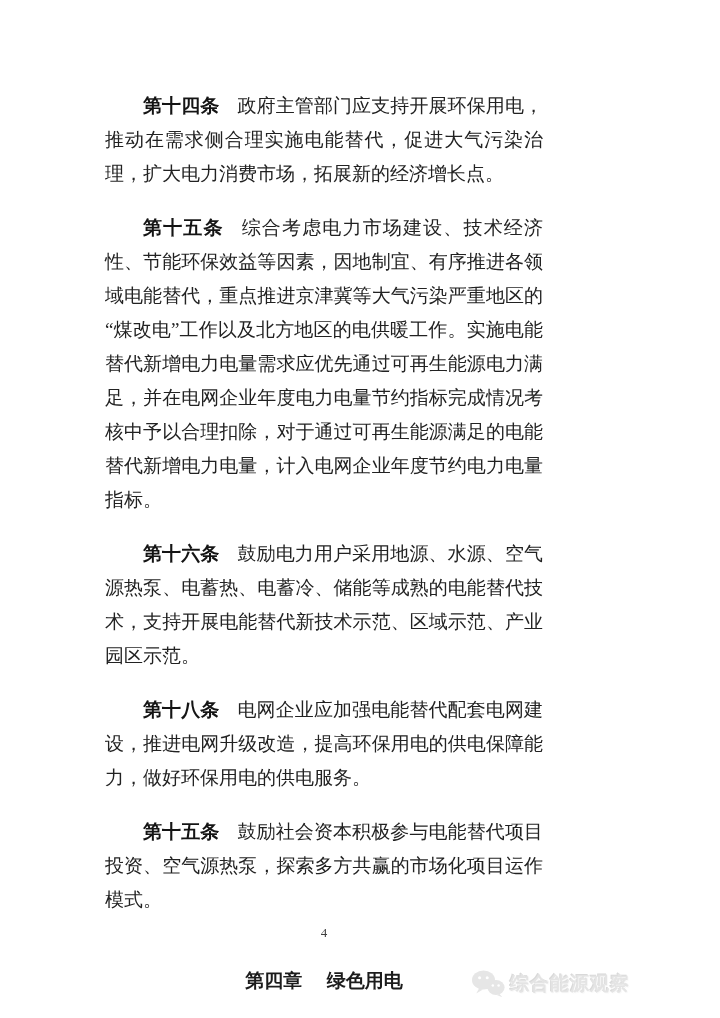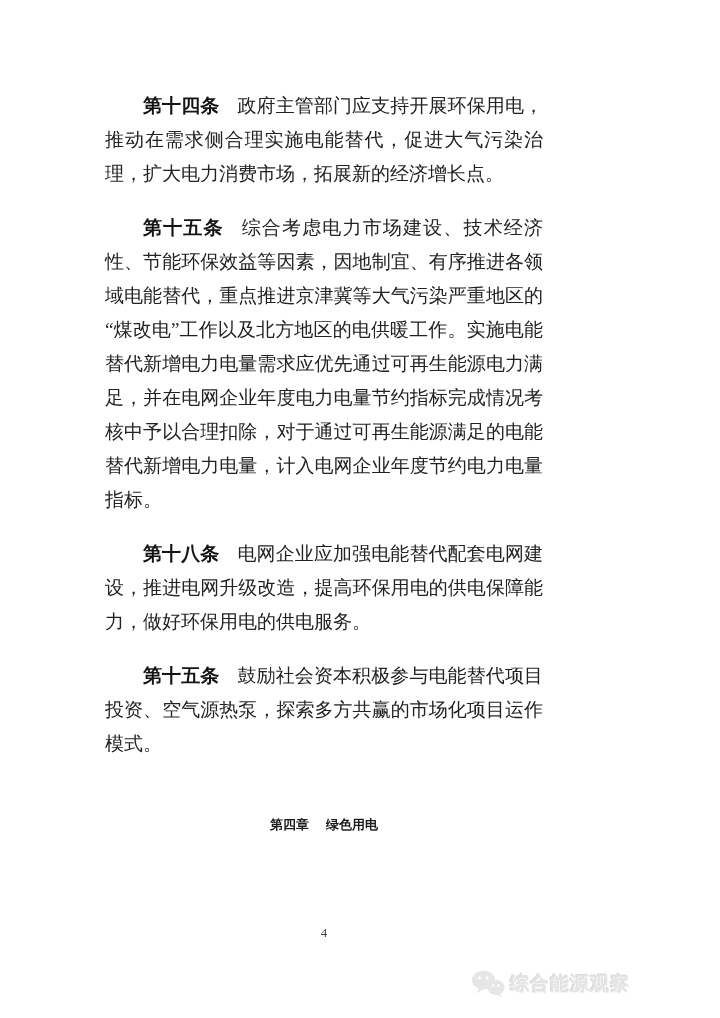--- a/index.html
+++ b/index.html
@@ -27,21 +27,21 @@
     text-indent: 2em;
     color: #222222;
   }
   .article-label {
     font-weight: bold;
     color: #141414;
     margin-right: 0.95em;
   }
   .chapter {
     margin: 47px 0 0 0;
-    font-size: 13px;
+    font-size: 19px;
     line-height: 34px;
     font-weight: bold;
     text-align: center;
     color: #1c1c1c;
   }
   .chapter-title {
     margin-left: 1.3em;
   }
   .page-number {
     position: absolute;
@@ -77,20 +77,21 @@
 </head>
 <body>
 
 <div class="page">
   <div class="content">
 
     <p class="para"><span class="article-label">第十四条</span><span>政府主管部门应支持开展环保用电，推动在需求侧合理实施电能替代，促进大气污染治理，扩大电力消费市场，拓展新的经济增长点。</span></p>
 
     <p class="para"><span class="article-label">第十五条</span><span>综合考虑电力市场建设、技术经济性、节能环保效益等因素，因地制宜、有序推进各领域电能替代，重点推进京津冀等大气污染严重地区的“煤改电”工作以及北方地区的电供暖工作。实施电能替代新增电力电量需求应优先通过可再生能源电力满足，并在电网企业年度电力电量节约指标完成情况考核中予以合理扣除，对于通过可再生能源满足的电能替代新增电力电量，计入电网企业年度节约电力电量指标。</span></p>
 
+    <p class="para"><span class="article-label">第十六条</span><span>鼓励电力用户采用地源、水源、空气源热泵、电蓄热、电蓄冷、储能等成熟的电能替代技术，支持开展电能替代新技术示范、区域示范、产业园区示范。</span></p>
 
     <p class="para"><span class="article-label">第十八条</span><span>电网企业应加强电能替代配套电网建设，推进电网升级改造，提高环保用电的供电保障能力，做好环保用电的供电服务。</span></p>
 
     <p class="para"><span class="article-label">第十五条</span><span>鼓励社会资本积极参与电能替代项目投资、空气源热泵，探索多方共赢的市场化项目运作模式。</span></p>
 
     <h2 class="chapter"><span>第四章</span><span class="chapter-title">绿色用电</span></h2>
 
   </div>
 
   <div class="page-number">4</div>

